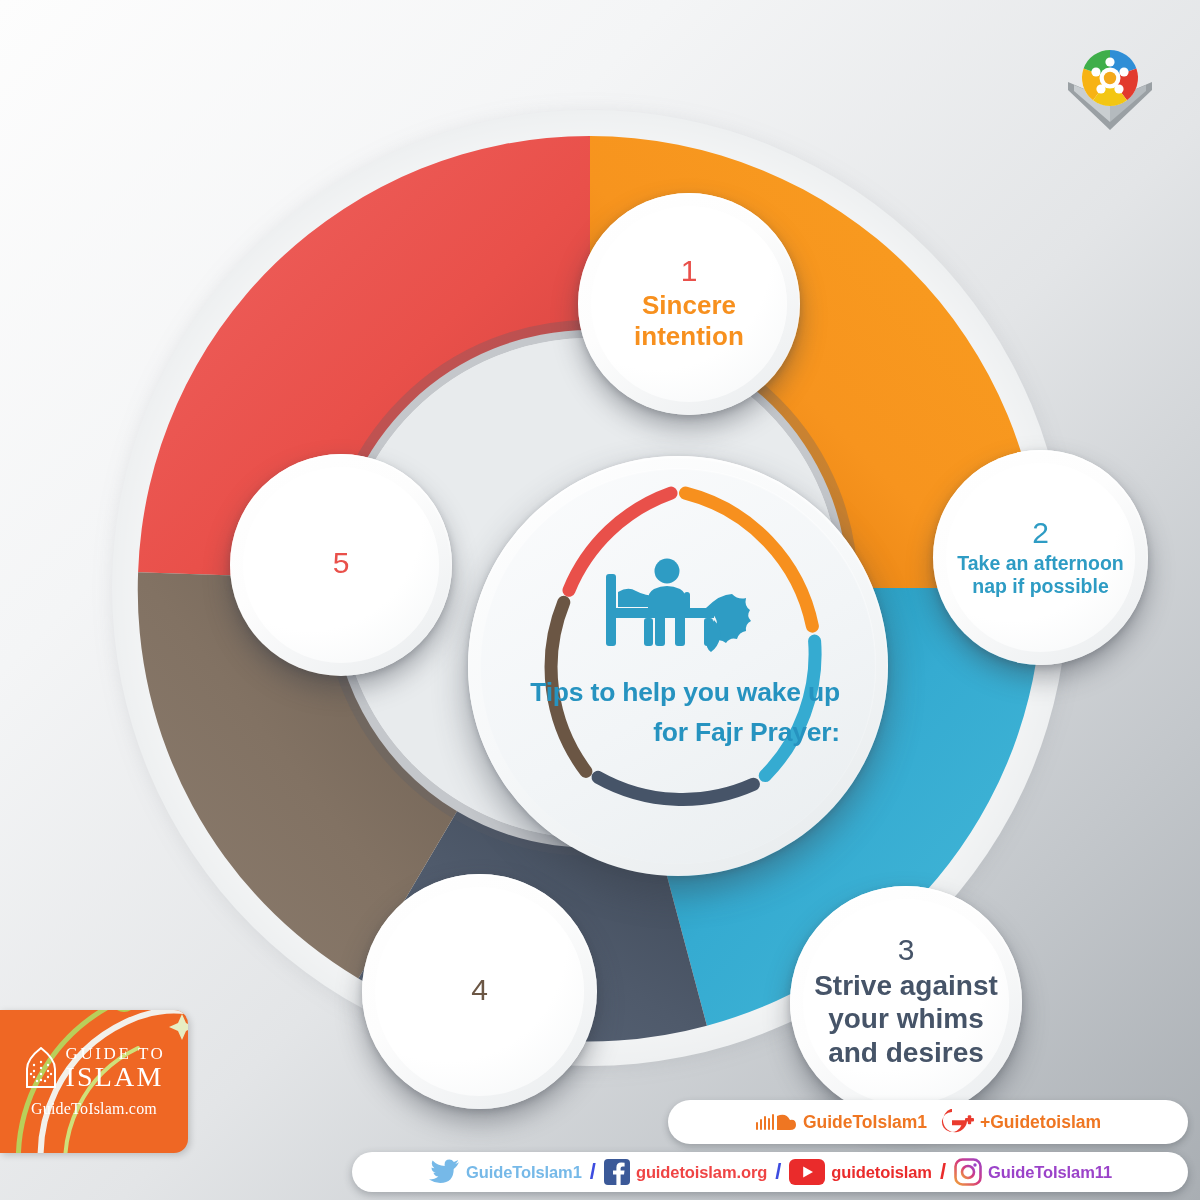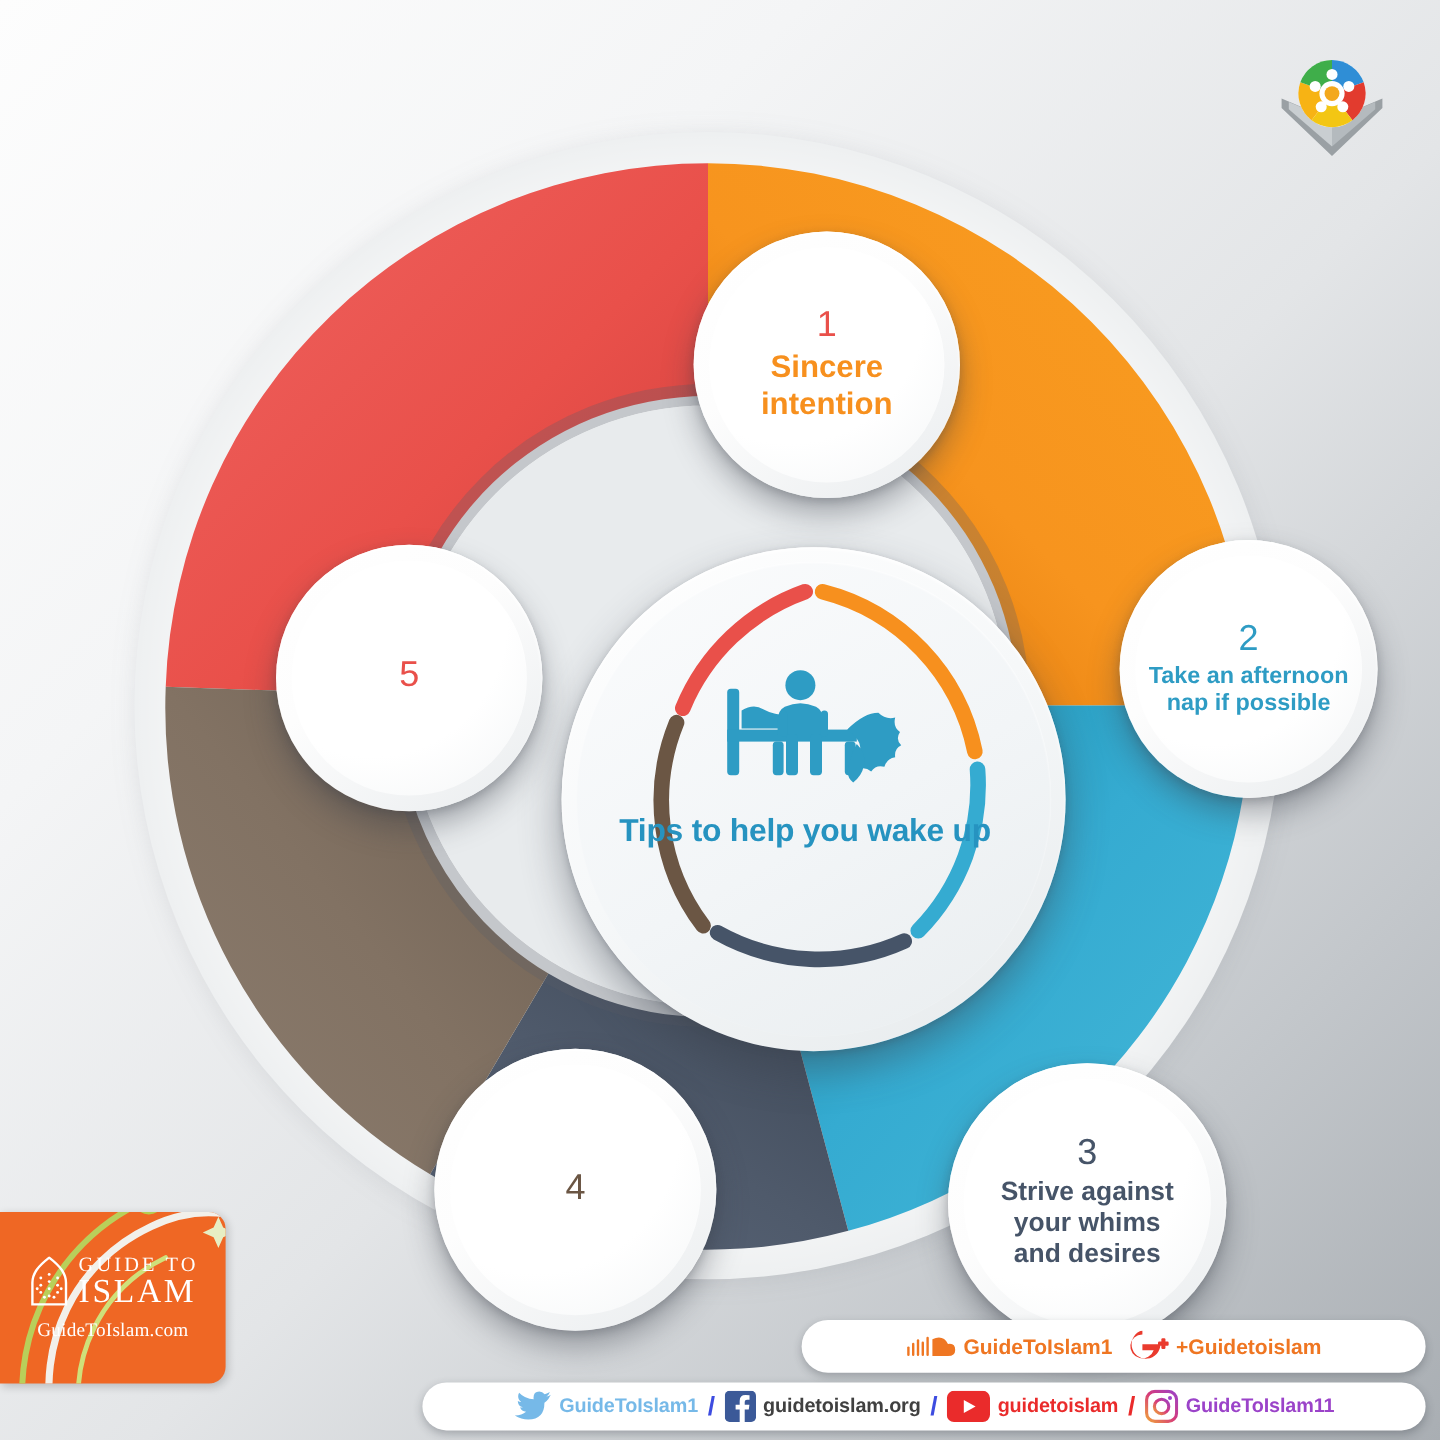--- a/index.html
+++ b/index.html
@@ -33,21 +33,21 @@
        0 2px 6px rgba(60,66,78,.25),
        inset 0 2px 3px rgba(255,255,255,.9);
   }
   #center-inner{
     position:absolute; left:12px; top:12px; width:396px; height:396px; border-radius:50%;
     background:linear-gradient(150deg,#fbfcfd 0%,#f2f5f7 55%,#e9edef 100%);
     box-shadow: inset 0 1px 2px rgba(255,255,255,.95);
   }
   #center-arcs{ position:absolute; left:0; top:0; width:420px; height:420px; }
   #center-content{
-    position:absolute; left:48px; top:96px; width:324px; text-align:left;
+    position:absolute; left:48px; top:96px; width:324px; text-align:right;
   }
   #bed-icon{ width:180px; height:104px; display:block; margin:0 auto 16px; }
   .center-title{
     color:#2693c0; font-weight:bold; font-size:26.5px; line-height:1.52;
     letter-spacing:-.2px;
   }
 
   
   .bubble{
     position:absolute; border-radius:50%;
@@ -72,21 +72,21 @@
   #bubble-1{ left:488px; top:105px;  width:222px; height:222px; }
   #bubble-1 .bub-num{ color:#e9504a; }
   #bubble-1 .bub-txt{ color:#f7901e; font-size:26px; }
 
   #bubble-2{ left:843px; top:362px; width:215px; height:215px; }
   #bubble-2 .bub-num{ color:#2e9cc4; }
   #bubble-2 .bub-txt{ color:#2e9cc4; font-size:19.5px; }
 
   #bubble-3{ left:700px; top:798px; width:232px; height:232px; }
   #bubble-3 .bub-num{ color:#465468; }
-  #bubble-3 .bub-txt{ color:#465468; font-size:22px; }
+  #bubble-3 .bub-txt{ color:#465468; font-size:28px; }
 
   #bubble-4{ left:272px; top:786px; width:235px; height:235px; }
   #bubble-4 .bub-num{ color:#6b5644; }
   #bubble-4 .bub-txt{ color:#6b5644; font-size:17px; }
 
   #bubble-5{ left:140px; top:366px; width:222px; height:222px; }
   #bubble-5 .bub-num{ color:#e9504a; }
   #bubble-5 .bub-txt{ color:#e9504a; font-size:19.5px; }
 
   
@@ -239,20 +239,21 @@
           <rect x="96" y="40" width="6" height="22" rx="3"></rect>
 
           <rect x="67" y="60" width="10" height="34" rx="3"></rect>
           <rect x="87" y="60" width="10" height="34" rx="3"></rect>
 
           <path d="M118 56 q14 -14 26 -14 q6 6 14 4 q-2 8 4 12 q-4 6 1 11 q-6 3 -5 10 q-7 1 -9 8 q-7 -2 -11 4 q-6 -5 -12 -1 q-3 -9 2 -16 q4 -7 -10 -18 Z"></path>
           <path d="M126 68 q8 8 6 18 q-2 9 -9 14 q-6 -4 -4 -13 q2 -11 7 -19 Z"></path>
         </g>
       </svg>
       <div class="center-title">Tips to help you wake up</div>
+      <div class="center-title">for Fajr Prayer:</div>
     </div>
   </div>
 
   <div class="bubble" id="bubble-1">
     <div class="bubble-inner">
       <div class="bub-num">1</div>
       <div class="bub-txt">
         <div>Sincere</div>
         <div>intention</div>
       </div>
@@ -368,21 +369,21 @@
     </svg>
     <span class="sb-label" style="color:#76b9e8;">GuideToIslam1</span>
   </div>
   <span class="sb-sep">/</span>
 
   <div class="sb-item">
     <svg width="26" height="26" viewBox="0 0 26 26">
       <rect width="26" height="26" rx="4" fill="#3b5998"></rect>
       <path d="M16.6 26 L16.6 15.6 L20 15.6 L20.5 11.6 L16.6 11.6 L16.6 9.2 q0 -1.7 1.9 -1.7 l2.1 0 L20.6 3.8 q-1.4 -.2 -3.3 -.2 q-4.9 0 -4.9 4.9 l0 3.1 L9 11.6 L9 15.6 L12.4 15.6 L12.4 26 Z" fill="#fff"></path>
     </svg>
-    <span class="sb-label" style="color:#404040;">guidetoislam.org</span>
+    <span class="sb-label" style="color:#ef4444;">guidetoislam.org</span>
   </div>
   <span class="sb-sep">/</span>
 
   <div class="sb-item">
     <svg width="36" height="26" viewBox="0 0 36 26">
       <rect width="36" height="26" rx="6" fill="#ea2b2b"></rect>
       <path d="M14.2 7.6 L24 13 L14.2 18.4 Z" fill="#fff"></path>
     </svg>
     <span class="sb-label" style="color:#ea2b2b;">guidetoislam</span>
   </div>

